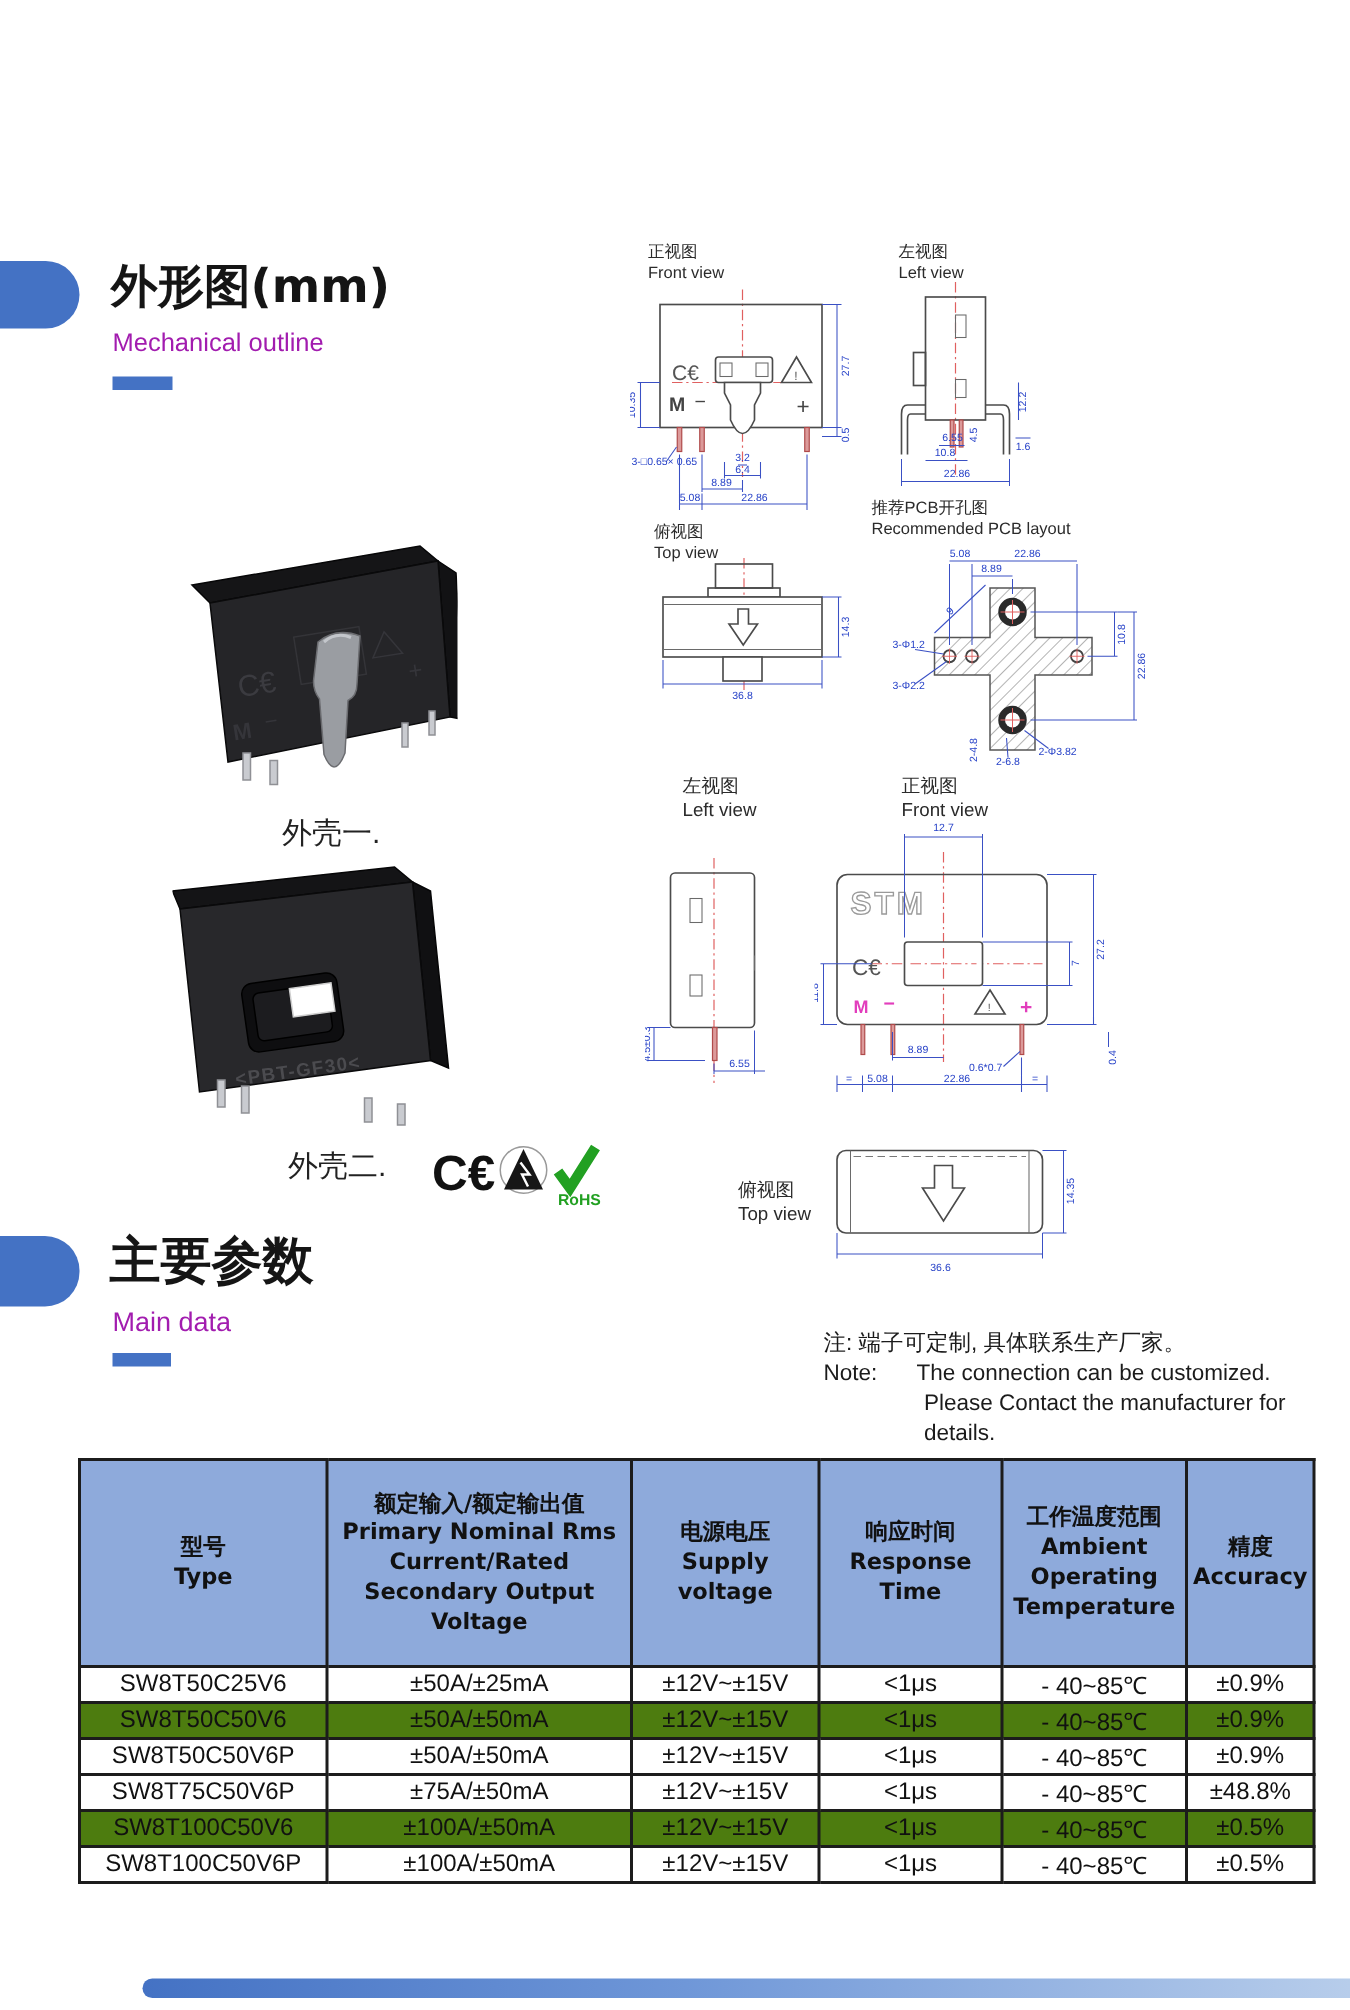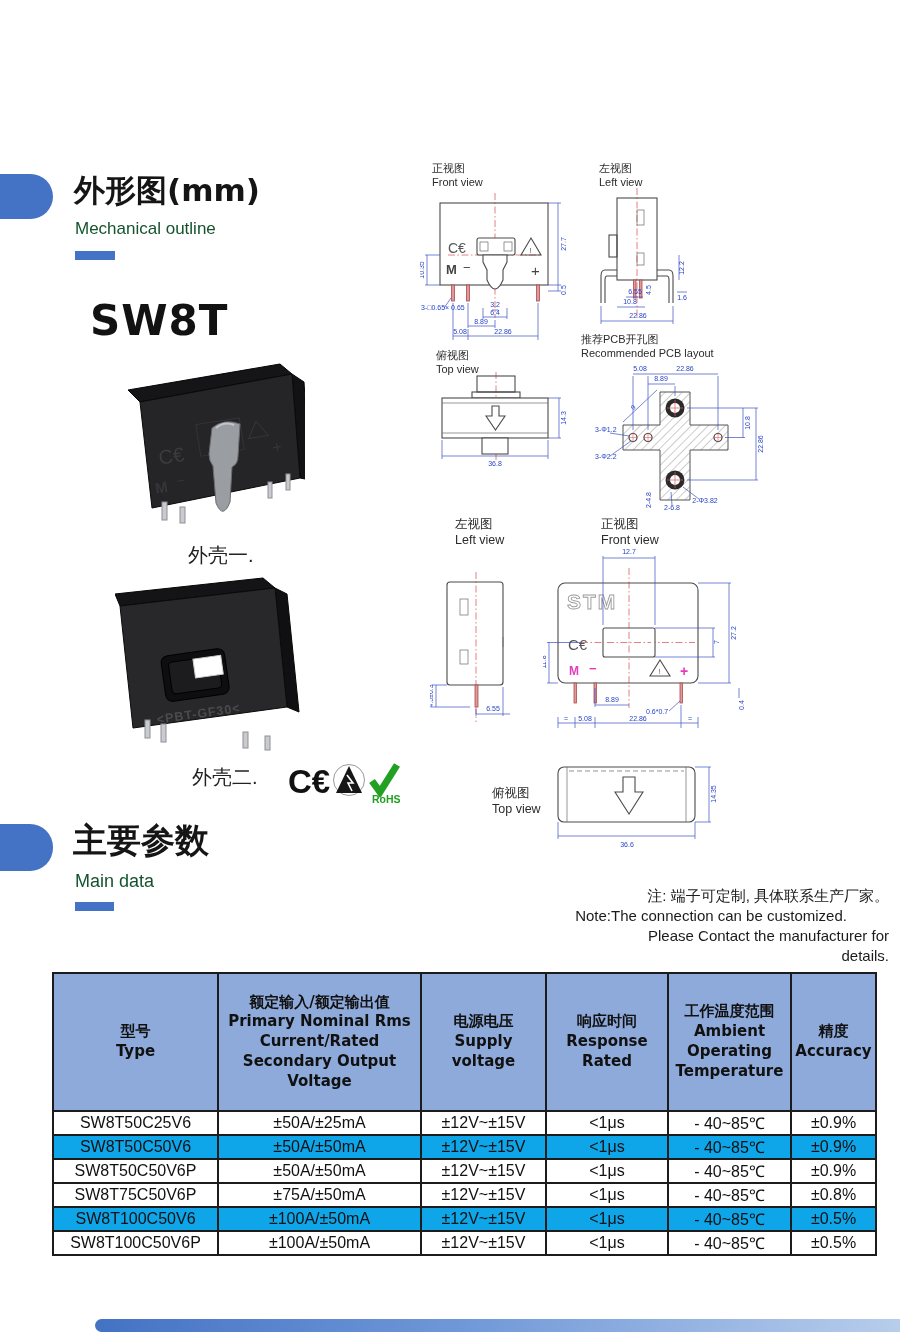--- a/index.html
+++ b/index.html
@@ -3,21 +3,21 @@
 <meta charset="utf-8">
 <style>
   html,body { margin:0; padding:0; background:#fff; }
   .page { position:relative; width:900px; height:1340px; background:#ffffff;
           font-family:"Liberation Sans",sans-serif; overflow:hidden; }
 
   
   .pill { position:absolute; left:0; width:53px; height:45px; background:#4472c4;
           border-radius:0 23px 23px 0; }
   .h1zh { position:absolute; font-family:"DejaVu Sans",sans-serif; font-weight:bold; color:#151515;text-align:center; }
-  .h1en { position:absolute; color:#14532d; }
+  .h1en { position:absolute; color:#a21caf; }
   .hbar { position:absolute; background:#4472c4; }
 
   .product-title { position:absolute; left:90px; top:296px; font-family:"DejaVu Sans",sans-serif;
                    font-weight:bold; font-size:42px; color:#121212; letter-spacing:1px; }
   .case-label { position:absolute; font-size:20px; color:#222; }
 
   
   .dlabel { position:absolute; font-size:11px; line-height:13.5px; color:#2b2b2b; }
   .dlabel2 { position:absolute; font-size:12.5px; line-height:15.5px; color:#2b2b2b; }
 
@@ -30,49 +30,48 @@
   .dimline{ stroke:#3a50c4; stroke-width:0.7; fill:none; }
   .dimtext{ fill:#2843c8; font-size:7px; }
   .cl     { stroke:#e06060; stroke-width:0.8; stroke-dasharray:7 2.5 1.5 2.5; fill:none; }
   .pinf   { fill:#dc9a9a; stroke:#b04a4a; stroke-width:0.8; }
   .mark   { fill:#555; }
   .mag    { fill:#e23dbc; font-weight:bold; }
   svg text { font-family:"Liberation Sans",sans-serif; }
 
   
   .note { position:absolute; left:549px; top:886px; width:340px; font-size:15px;
-          line-height:20px; color:#1b1b1b;text-align:right; }
+          line-height:20px; color:#1b1b1b; }
   .note .row { display:flex; }
   .note .lbl { width:62px; flex:0 0 62px; }
   .note .ind { margin-left:67px; }
 
   
   table.data-table { position:absolute; left:52px; top:972px; width:823px;
           border-collapse:collapse; table-layout:fixed; }
   table.data-table th, table.data-table td { border:2px solid #1c1c1c; text-align:center; vertical-align:middle; }
   table.data-table th { background:#8EAADB; color:#111; font-weight:bold; font-size:15px;
           line-height:1.32; height:136px; padding:0 3px; font-family:"DejaVu Sans",sans-serif; }
   table.data-table td { font-size:16px; color:#111; height:16px; padding:0 2px; background:#fff; white-space:nowrap; }
-  table.data-table tr.alt td { background:#0ea5e9; }
+  table.data-table tr.alt td { background:#4d7c0f; }
 
   .footer-bar { position:absolute; left:95px; top:1319px; width:805px; height:13px;
           border-radius:7px 0 0 7px;
           background:linear-gradient(90deg,#4472c4 0%,#6f97d8 45%,#b7cdeb 100%); }
 </style>
 </head>
 <body>
 
 <div class="page">
 
   <div class="pill" style="top:174px;"></div>
   <div class="h1zh" style="left:74px; top:170px; font-size:31px;">外形图(mm)</div>
   <div class="h1en" style="left:75px; top:219px; font-size:17px;">Mechanical outline</div>
   <div class="hbar" style="left:75px; top:251px; width:40px; height:9px;"></div>
 
-  <div class="product-title">SW8T</div>
 
   <svg class="drawing" style="left:120px; top:360px;" width="185" height="168" viewBox="0 0 185 168">
     <polygon points="20,42 172,14 160,4 8,30" fill="#151517" stroke="#060607" stroke-width="1"></polygon>
     <polygon points="172,14 184,22 190,120 180,118" fill="#121214" stroke="#060607" stroke-width="1"></polygon>
     <polygon points="20,42 172,14 180,118 32,148" fill="#252528" stroke="#0a0a0b" stroke-width="1"></polygon>
     <g transform="rotate(-9 95 90)">
       <text x="38" y="96" font-size="20" fill="#3b3b40">C€</text>
       <rect x="80" y="62" width="44" height="32" fill="none" stroke="#343438" stroke-width="1"></rect>
       <text x="30" y="124" font-size="15" font-weight="bold" fill="#35353a">M</text>
       <text x="52" y="120" font-size="15" fill="#35353a">−</text>
@@ -349,21 +348,21 @@
         <th>
           <div>额定输入/额定输出值</div>
           <div>Primary Nominal Rms Current/Rated Secondary Output Voltage</div>
         </th>
         <th>
           <div>电源电压</div>
           <div>Supply voltage</div>
         </th>
         <th>
           <div>响应时间</div>
-          <div>Response Rated</div>
+          <div>Response Time</div>
         </th>
         <th>
           <div>工作温度范围</div>
           <div>Ambient Operating Temperature</div>
         </th>
         <th>
           <div>精度</div>
           <div>Accuracy</div>
         </th>
       </tr>
@@ -392,21 +391,21 @@
           <td>&lt;1μs</td>
           <td>- 40~85℃</td>
           <td>±0.9%</td>
         </tr>
         <tr>
           <td>SW8T75C50V6P</td>
           <td>±75A/±50mA</td>
           <td>±12V~±15V</td>
           <td>&lt;1μs</td>
           <td>- 40~85℃</td>
-          <td>±0.8%</td>
+          <td>±48.8%</td>
         </tr>
         <tr class="alt">
           <td>SW8T100C50V6</td>
           <td>±100A/±50mA</td>
           <td>±12V~±15V</td>
           <td>&lt;1μs</td>
           <td>- 40~85℃</td>
           <td>±0.5%</td>
         </tr>
         <tr>

